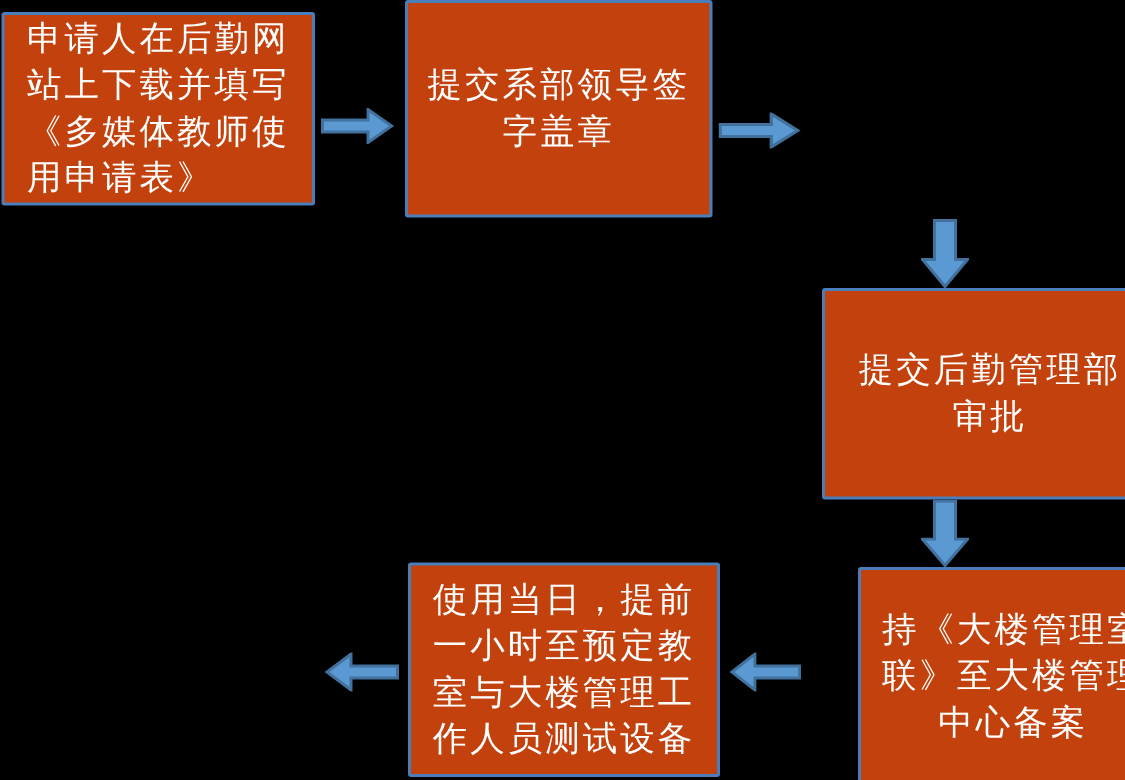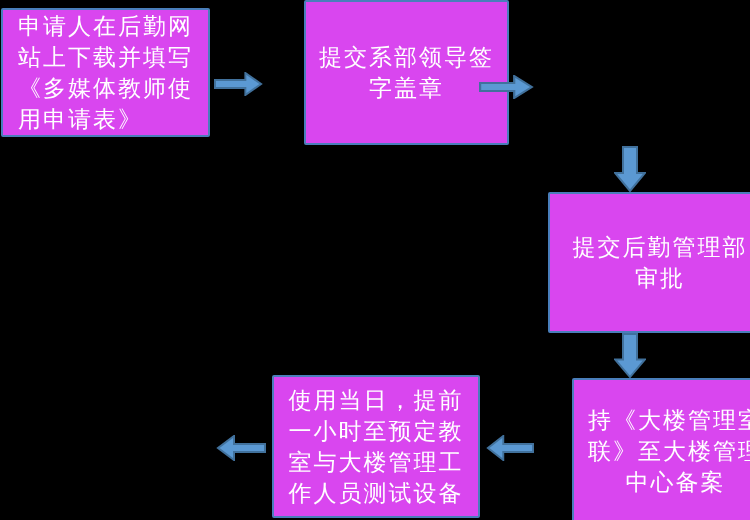--- a/index.html
+++ b/index.html
@@ -10,41 +10,41 @@
   }
   .canvas {
     position: relative;
     width: 750px;
     height: 520px;
     background: #000000;
     overflow: hidden;
   }
   .step-box {
     position: absolute;
-    background: #d946ef;
+    background: #c2410c;
     border: 2px solid #4A7EBB;
     border-radius: 2px;
     box-sizing: border-box;
     display: flex;
     align-items: center;
     justify-content: center;
   }
   .step-label {
     white-space: pre-line;
     color: #FFFFFF;
     font-size: 23px;
     line-height: 31px;
     letter-spacing: 2px;
     text-align: center;
     padding: 0 4px;
   }
   .align-left .step-label { text-align: left; }
   
   .b1 { left: 1px;   top: 8px;   width: 209px; height: 129px; }
-  .b2 { left: 270px; top: 0px;   width: 205px; height: 145px; margin-left: 34px; }
+  .b2 { left: 270px; top: 0px;   width: 205px; height: 145px; }
   .b3 { left: 538px; top: 2px;   width: 207px; height: 145px; }
   .b3 .step-label { padding-bottom: 28px; }
   .b4 { left: 548px; top: 192px; width: 207px; height: 141px; padding-left: 17px; }
   .b5 { left: 538px; top: 378px; width: 207px; height: 162px; margin-left: 34px; }
   .b5 .step-label { padding-bottom: 16px; }
   .b6 { left: 272px; top: 375px; width: 208px; height: 143px; }
   .b7 { left: 2px;   top: 378px; width: 210px; height: 139px; }
   .arrow {
     position: absolute;
     display: block;

